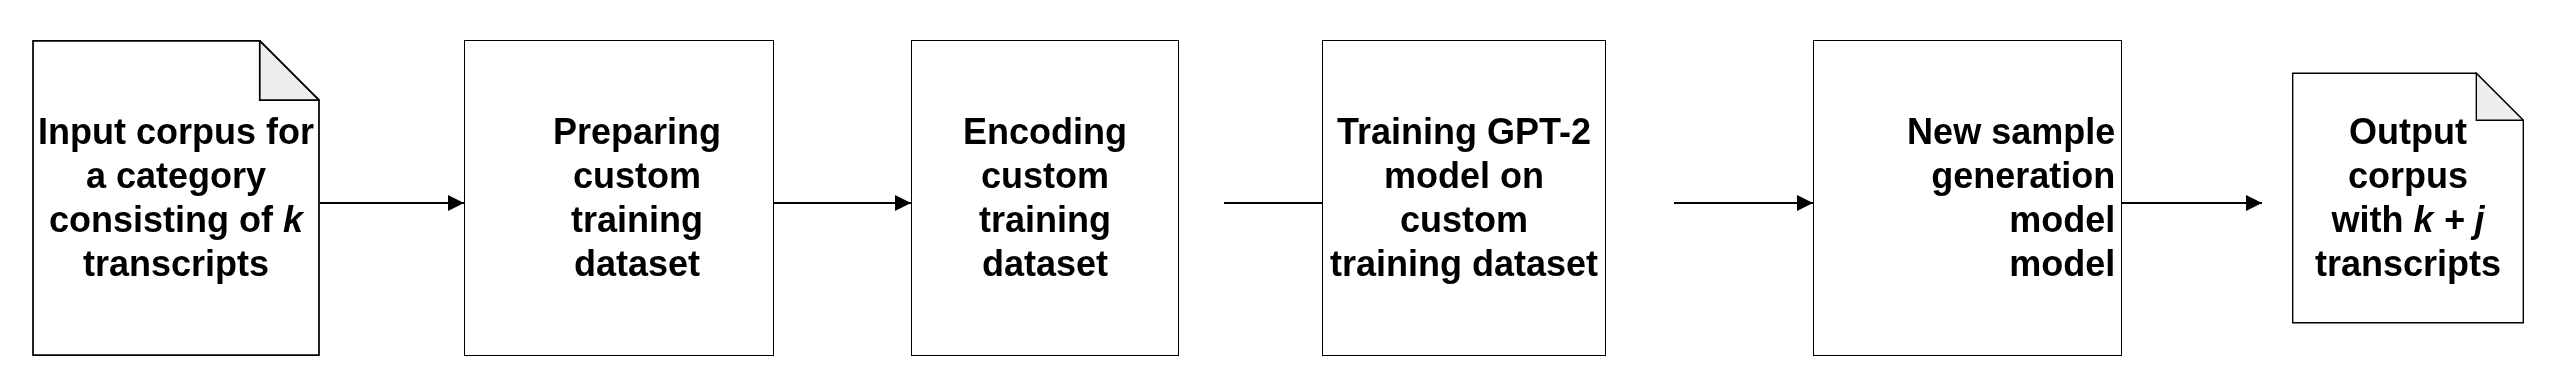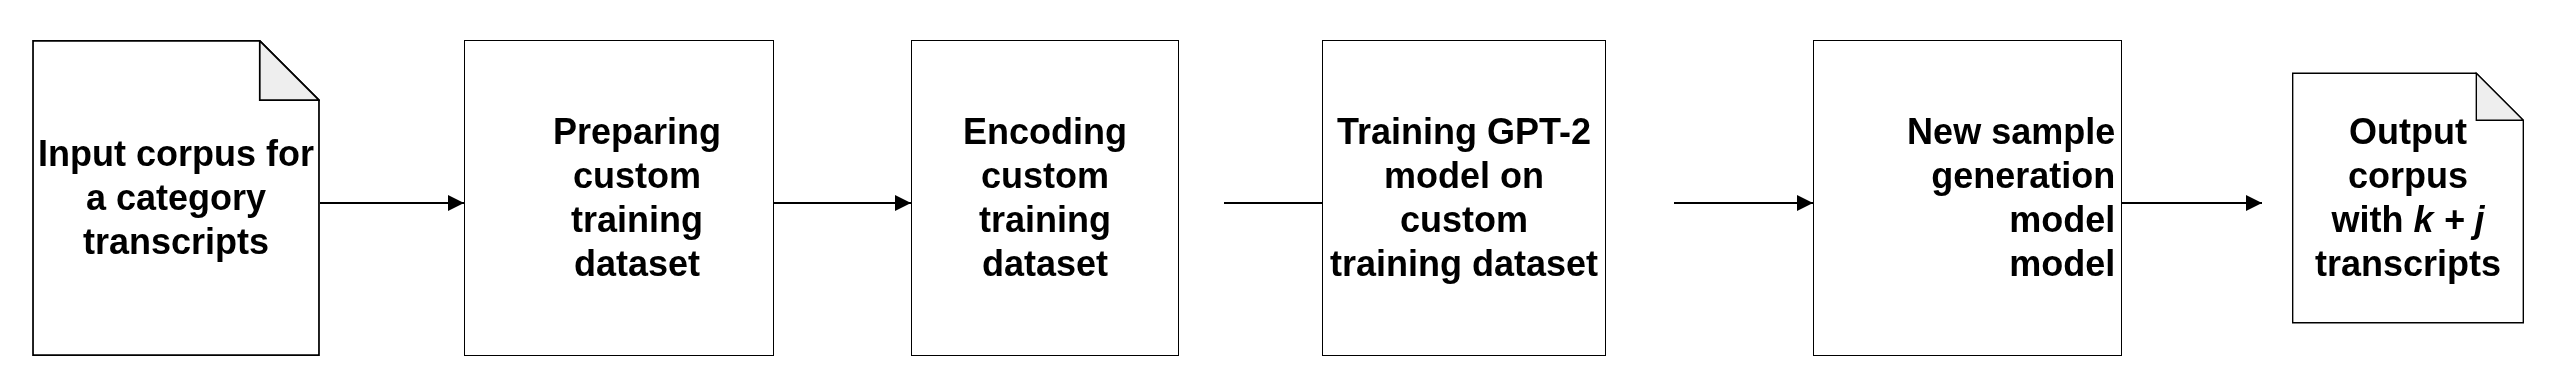--- a/index.html
+++ b/index.html
@@ -85,20 +85,21 @@
 <div class="canvas">
 
   <div class="node document" style="left:32px; width:288px;">
     <svg class="doc-shape" viewBox="0 0 498 547" aria-hidden="true">
       <path class="doc-outline" d="M 1.5 1.5 L 394 1.5 L 496.5 104 L 496.5 545.5 L 1.5 545.5 Z"></path>
       <path class="doc-fold" d="M 394 1.5 L 394 104 L 496.5 104 Z"></path>
     </svg>
     <div class="label">
         <div><span>Input corpus for</span></div>
         <div><span>a category</span></div>
+        <div><span>consisting of </span><i>k</i></div>
         <div><span>transcripts</span></div>
       </div>
   </div>
 
   <div class="arrow" style="left:320px; width:144px;">
     <span class="arrowhead"></span>
   </div>
 
   <div class="node process" style="left:464px; width:310px;padding-left:36px;">
     <div class="label">

